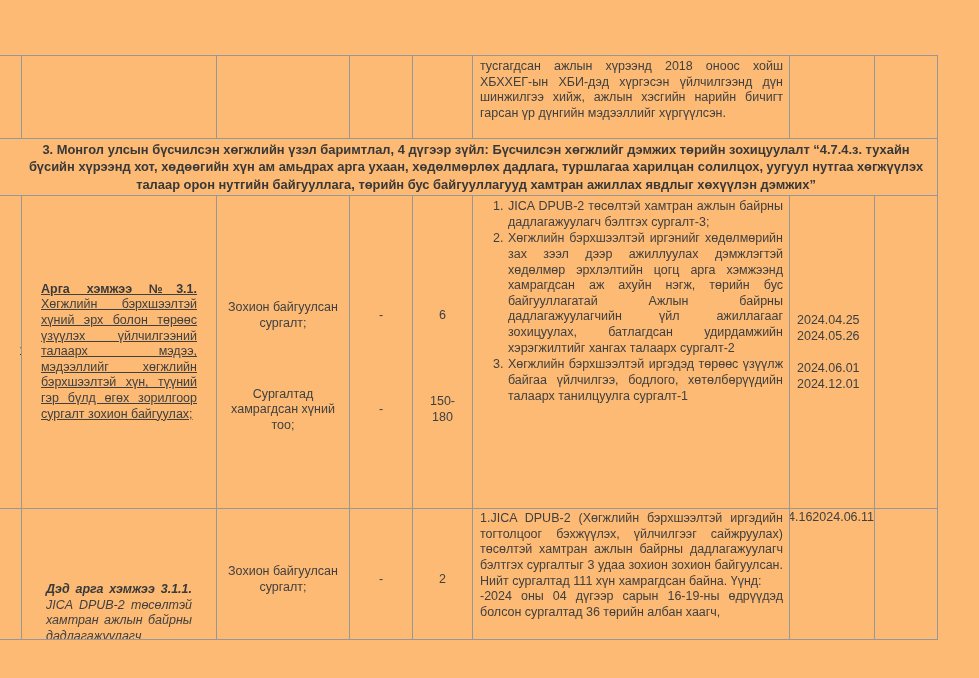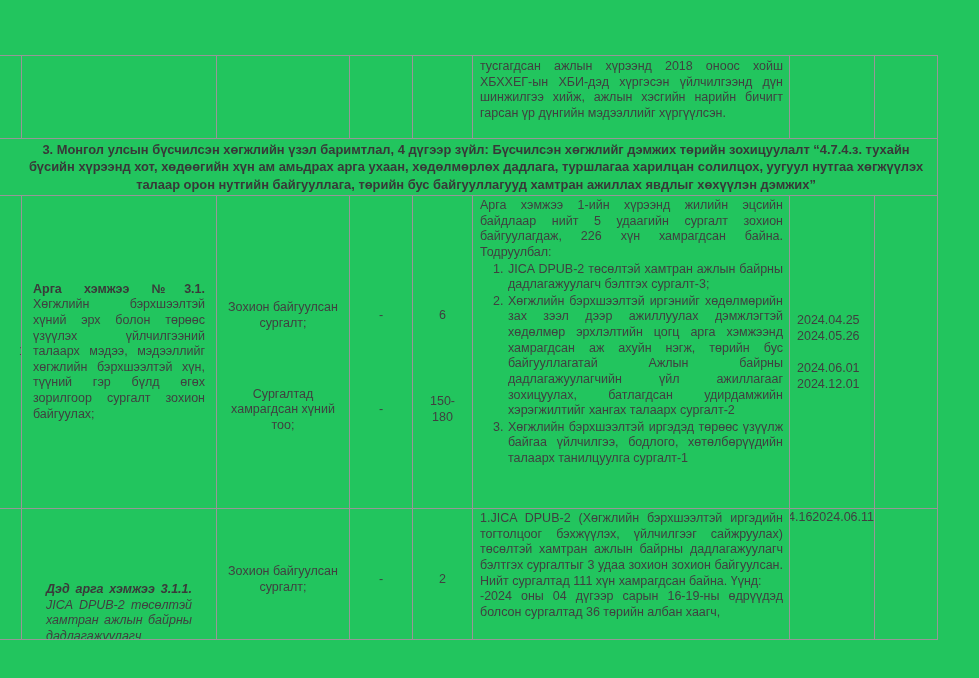--- a/index.html
+++ b/index.html
@@ -1,17 +1,17 @@
 <!DOCTYPE html>
 <html><head>
 <meta charset="utf-8">
 <style>
   html,body { margin:0; padding:0; }
   .page {
-    position:relative; width:979px; height:678px; background:#22c55e;
+    position:relative; width:979px; height:678px; background:#fdba74;
     font-family:"Liberation Sans","DejaVu Sans",sans-serif;
     color:#404040; overflow:hidden;
   }
   .doc-table { position:absolute; left:0; top:55px; width:938px; border-top:1px solid #979797; }
   .t-row { display:flex; border-bottom:1px solid #979797; }
   .c { border-right:1px solid #979797; box-sizing:border-box; overflow:hidden; position:relative;
        font-size:12.5px; line-height:1.25; }
   .w-num    { width:22px;  border-right:1px solid #979797; }
   .w-measure{ width:195px; }
   .w-crit   { width:133px; }
@@ -27,21 +27,21 @@
 
   .result-txt { margin:0; padding:3px 6px 0 7px; text-align:justify; }
   .header-cell {
     width:938px; box-sizing:border-box; border-right:1px solid #979797;
     display:flex; align-items:center; justify-content:center;
     font-weight:bold; text-align:center; font-size:12.9px; line-height:1.33;
     padding:0 4px; color:#383838;
   }
   .num-cell { display:flex; align-items:center; padding-left:19px; }
   .measure-cell { display:flex; align-items:center; padding:0 7px; }
-  .measure-cell p { margin:4px; text-align:justify; }
+  .measure-cell p { margin:12px; text-align:justify;text-decoration:underline; }
   .bold { font-weight:bold; color:#3a3a3a; }
 
   .two-slot { height:100%; box-sizing:border-box; display:flex; flex-direction:column;
               justify-content:center; gap:24px; padding-top:22px; }
   .slot { height:70px; display:flex; align-items:center; justify-content:center;
           text-align:center; padding:0 4px; }
   .one-slot { height:100%; display:flex; align-items:center; justify-content:center;
               text-align:center; padding:12px 4px 0 4px; box-sizing:border-box; }
   .prelines { white-space:pre-line; }
 
@@ -102,21 +102,20 @@
       </div>
       <div class="c w-target">
         <div class="two-slot">
           <div class="slot prelines">6</div>
           <div class="slot prelines">150-
 180</div>
         </div>
       </div>
       <div class="c w-result">
         <div class="result-block">
-          <p>Арга хэмжээ 1-ийн хүрээнд жилийн эцсийн байдлаар нийт 5 удаагийн сургалт зохион байгуулагдаж, 226 хүн хамрагдсан байна. Тодруулбал:</p>
           <ol>
             <li>JICA DPUB-2 төсөлтэй хамтран ажлын байрны дадлагажуулагч бэлтгэх сургалт-3;</li>
             <li>Хөгжлийн бэрхшээлтэй иргэнийг хөдөлмөрийн зах зээл дээр ажиллуулах дэмжлэгтэй хөдөлмөр эрхлэлтийн цогц арга хэмжээнд хамрагдсан аж ахуйн нэгж, төрийн бус байгууллагатай Ажлын байрны дадлагажуулагчийн үйл ажиллагааг зохицуулах, батлагдсан удирдамжийн хэрэгжилтийг хангах талаарх сургалт-2</li>
             <li>Хөгжлийн бэрхшээлтэй иргэдэд төрөөс үзүүлж байгаа үйлчилгээ, бодлого, хөтөлбөрүүдийн талаарх танилцуулга сургалт-1</li>
           </ol>
         </div>
       </div>
       <div class="c w-date date-cell-c">
         <span>2024.04.25</span>
         <span>2024.05.26</span>

